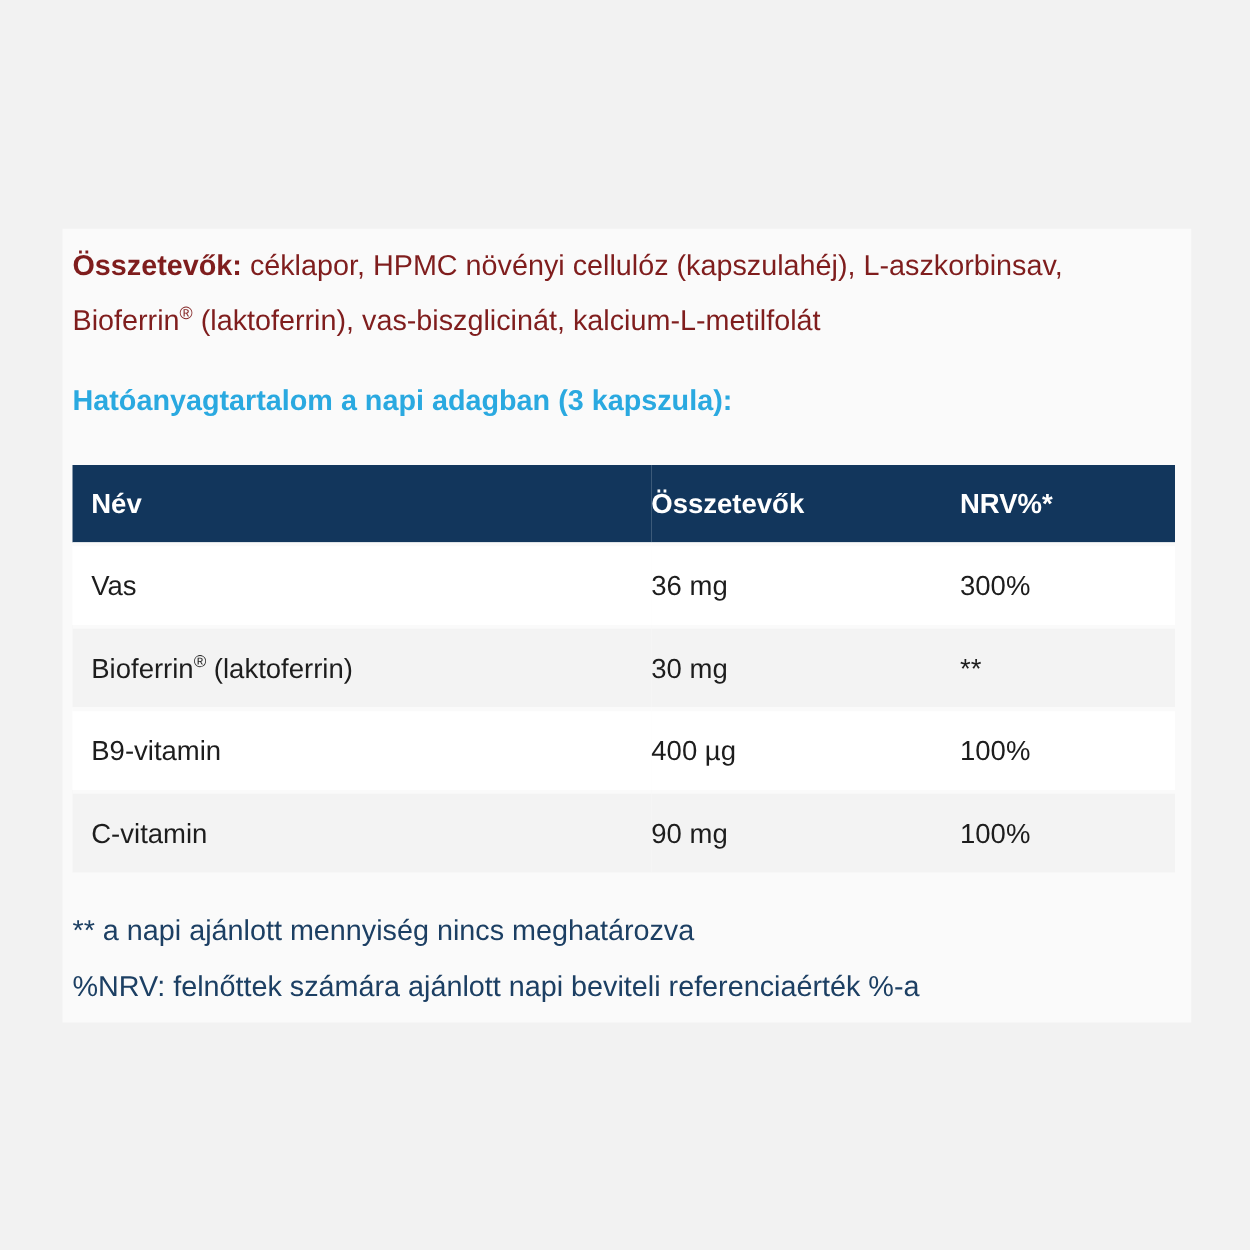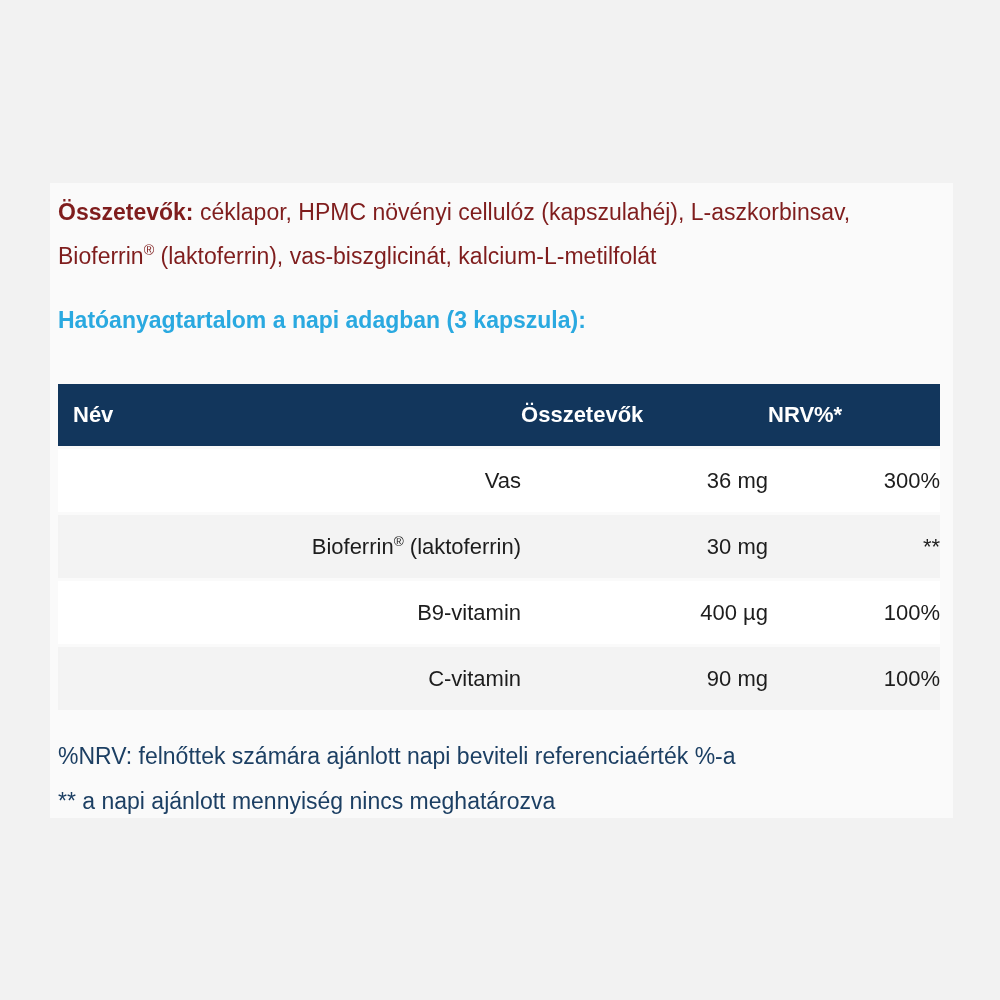--- a/index.html
+++ b/index.html
@@ -28,21 +28,21 @@
   }
   .ingredients b { font-weight: 700; }
   .section-heading {
     margin: 26px 0 0 0;
     font-size: 23px;
     line-height: 32px;
     font-weight: 700;
     color: #2aa9e0;
   }
   table.nutrition {
-    margin-top: 48px;
+    margin-top: 36px;
     width: 882px;
     border-collapse: separate;
     border-spacing: 0;
     table-layout: fixed;
   }
   col.c-name   { width: 52.5%; }
   col.c-amount { width: 28%; }
   col.c-nrv    { width: 19.5%; }
   table.nutrition th {
     background: #12365c;
@@ -50,21 +50,21 @@
     font-size: 22px;
     font-weight: 700;
     text-align: left;
     height: 62px;
     vertical-align: middle;
     padding: 0;
   }
   table.nutrition td {
     font-size: 22px;
     color: #1d1d1d;
-    text-align: right;
+    text-align: left;
     height: 63px;
     vertical-align: middle;
     padding: 0;
     border-top: 3px solid #fafafa;
     background: #ffffff;
   }
   table.nutrition tbody tr:nth-child(even) td { background: #f3f3f3; }
   table.nutrition th:first-child,
   table.nutrition td:first-child { padding-left: 15px; }
   .footnotes {
@@ -120,17 +120,17 @@
       </tr>
       <tr>
         <td>C-vitamin</td>
         <td>90 mg</td>
         <td>100%</td>
       </tr>
     </tbody>
   </table>
 
   <div class="footnotes">
+    <p>** a napi ajánlott mennyiség nincs meghatározva</p>
     <p>%NRV: felnőttek számára ajánlott napi beviteli referenciaérték %-a</p>
-    <p>** a napi ajánlott mennyiség nincs meghatározva</p>
   </div>
 
 </div>
 
 </body></html>

